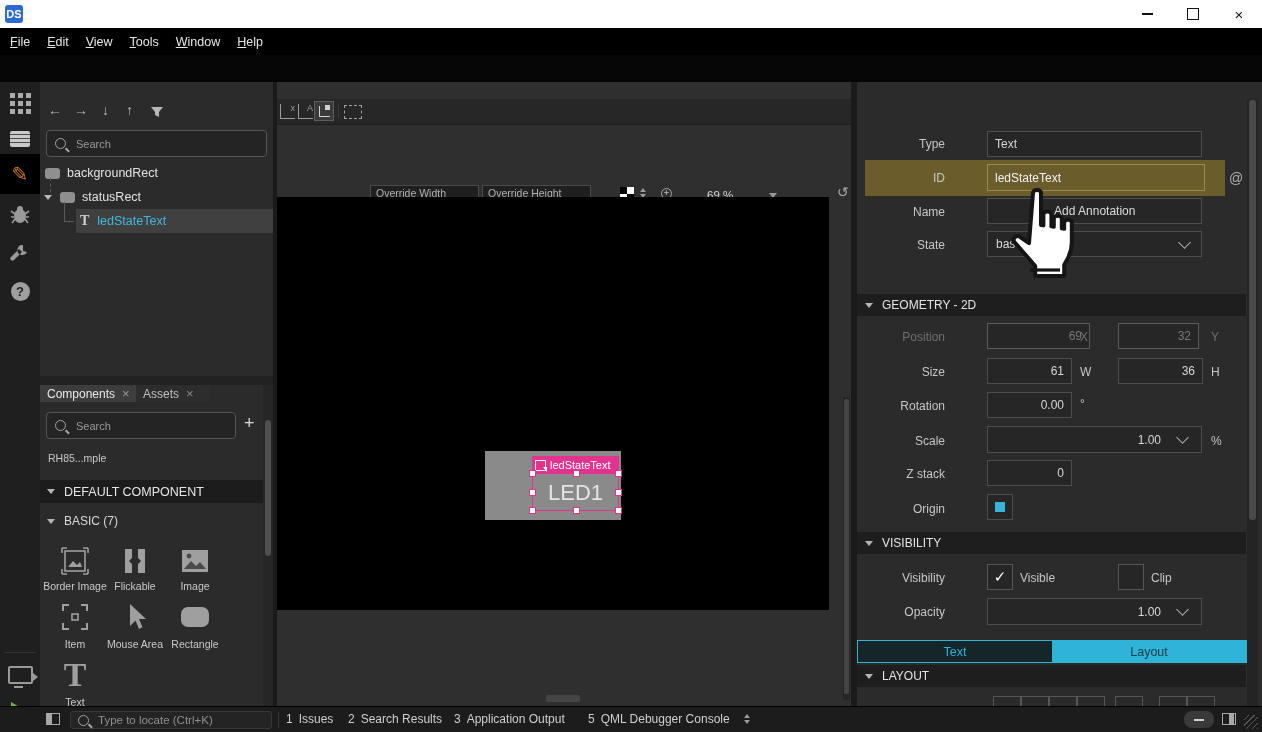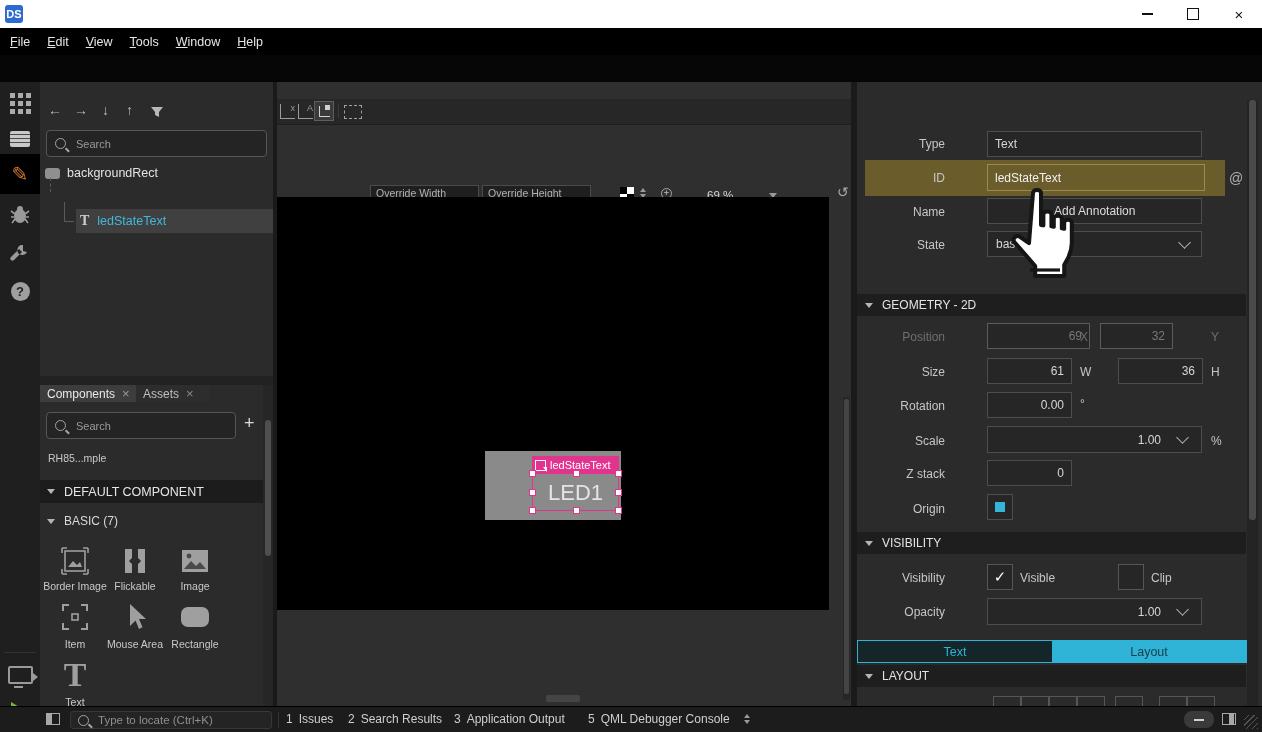--- a/index.html
+++ b/index.html
@@ -277,20 +277,25 @@
     <div class="search abs" style="left:6px;top:48px;width:221px;height:27px;box-sizing:border-box;">
       <span class="mag"></span>
       <input placeholder="Search" style="">
     </div>
 
     <div class="treerow" style="top:79px;">
       <span class="rectico" style="margin-left:5px;"></span>
       <span style="margin-left:7px;">backgroundRect</span>
     </div>
     <div class="abs" style="left:10px;top:96px;width:1px;height:14px;border-left:1px dashed #5a5a5a;"></div>
+    <div class="treerow" style="top:103px;">
+      <span class="td" style="margin-left:4px;"></span>
+      <span class="rectico" style="margin-left:8px;"></span>
+      <span style="margin-left:7px;">statusRect</span>
+    </div>
     <div class="abs" style="left:24px;top:120px;width:1px;height:19px;background:#5a5a5a;"></div>
     <div class="abs" style="left:24px;top:139px;width:10px;height:1px;background:#5a5a5a;"></div>
     <div class="treerow" style="top:127px;left:36px;width:197px;background:#404040;">
       <span class="tser" style="margin-left:4px;font-size:14px;">T</span>
       <span style="margin-left:8px;color:#43b7da;">ledStateText</span>
     </div>
 
     <div class="abs" style="left:0;top:294px;width:233px;height:9px;background:#222;"></div>
 
     <div class="tab" style="left:0;top:303px;width:94px;background:#3d3d3d;color:#e8e8e8;">
@@ -459,21 +464,21 @@
     <div class="phead" style="top:212px;">
         <span class="td"></span>
         <span>GEOMETRY - 2D</span>
       </div>
 
     <span class="plab" style="top:248px;color:#6f6f6f;">Position</span>
     <div class="pf" style="left:130px;top:241px;width:103px;height:26px;border-color:#5c5c5c;">
         <input class="num" style="color: rgb(120, 120, 120);" value="69">
       </div>
     <span class="unit" style="left:223px;top:248px;color:#6f6f6f;">X</span>
-    <div class="pf" style="left:243px;top:241px;width:73px;height:26px;border-color:#5c5c5c;">
+    <div class="pf" style="left:261px;top:241px;width:81px;height:26px;border-color:#5c5c5c;">
         <input class="num" style="color: rgb(120, 120, 120);" value="32">
       </div>
     <span class="unit" style="left:354px;top:248px;color:#6f6f6f;">Y</span>
 
     <span class="plab" style="top:283px;">Size</span>
     <div class="pf" style="left:130px;top:276px;width:85px;height:26px;">
         <input class="num" value="61" style="">
       </div>
     <span class="unit" style="left:223px;top:283px;">W</span>
     <div class="pf" style="left:261px;top:276px;width:85px;height:26px;">

